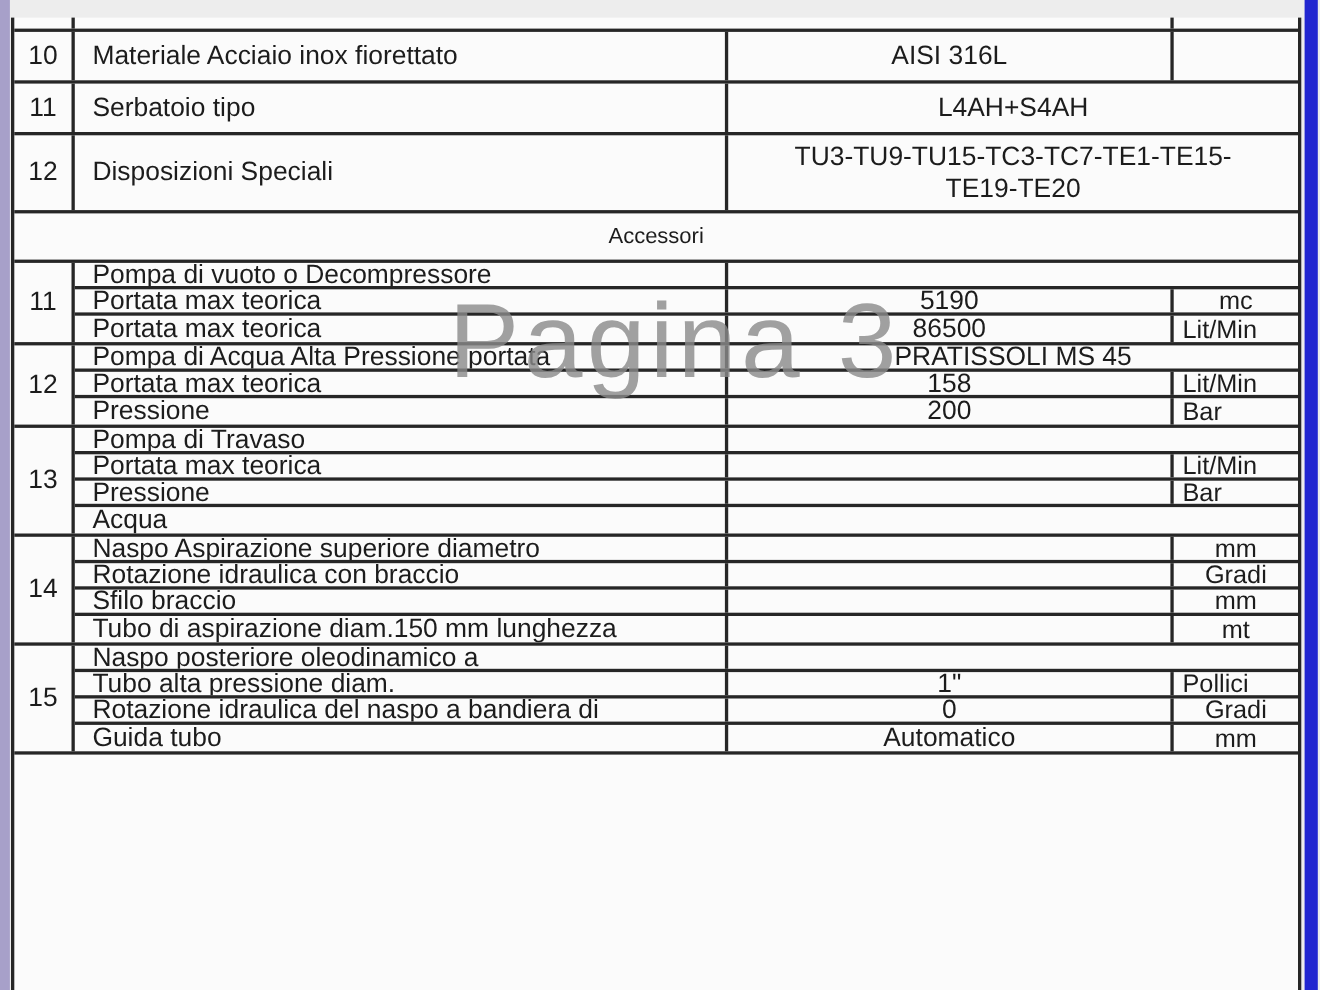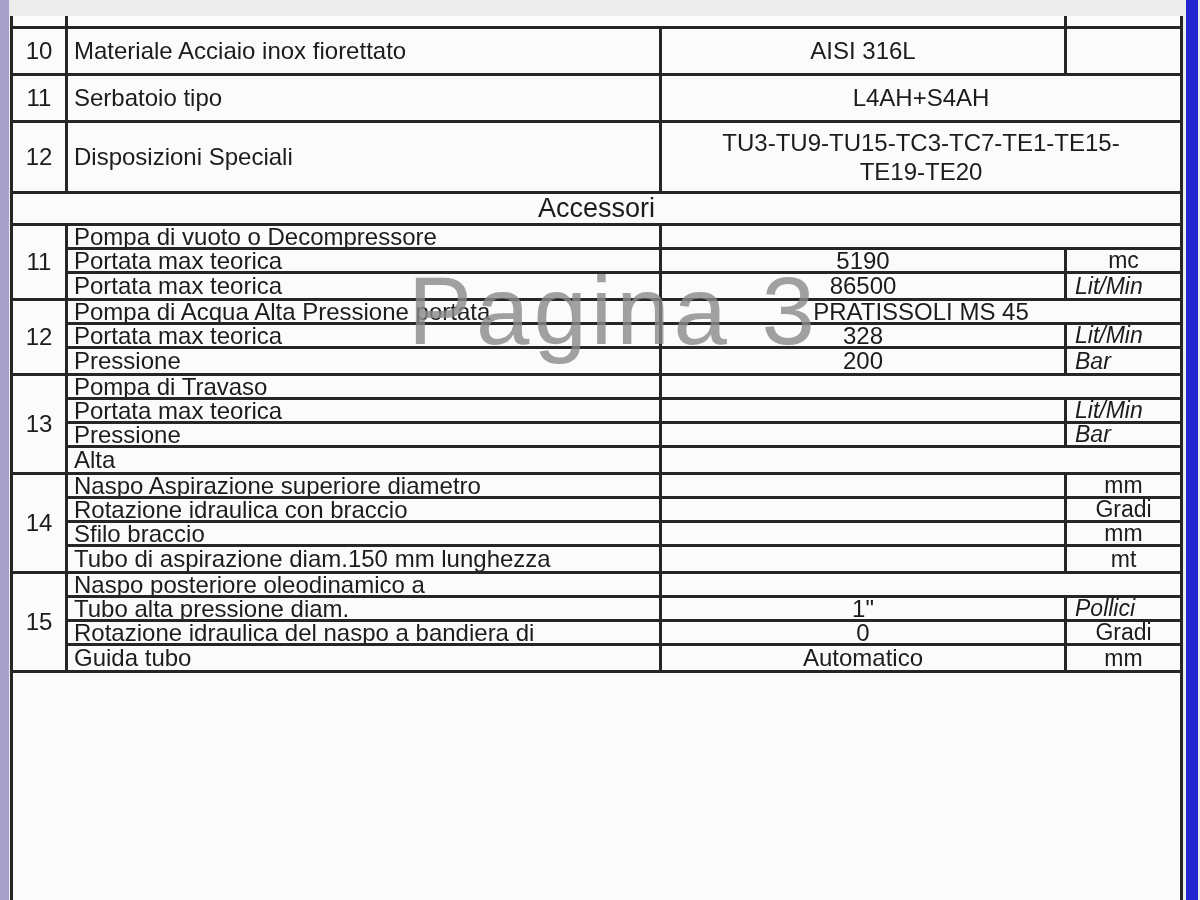--- a/index.html
+++ b/index.html
@@ -33,36 +33,36 @@
   }
   .grouprows{flex:1;display:flex;flex-direction:column;}
   .row{display:flex;height:24px;}
   .row:not(:last-child){border-bottom:3px solid var(--border);}
   .toprow .row{height:44px;}
   .toprow.tall .row{height:68px;}
   .pt .row{height:10px;}
   .pt{border-bottom:3px solid var(--border);}
   .desc{
     width:594px;flex:0 0 594px;border-right:3px solid var(--border);
-    display:flex;align-items:center;padding-left:6px;
+    display:flex;align-items:center;padding-left:16px;
     font-size:24px;white-space:nowrap;overflow:hidden;
   }
   .desc.wide{width:999px;flex:0 0 999px;} 
   .val{
     width:405px;flex:0 0 405px;border-right:3px solid var(--border);
     display:flex;flex-direction:column;align-items:center;justify-content:center;
     font-weight:normal;font-size:24px;text-align:center;line-height:1.22;
   }
   .val.span{width:518px;flex:0 0 518px;border-right:none;}
   .unit{flex:1;display:flex;align-items:center;font-size:23px;}
   .unit.center{justify-content:center;}
-  .unit.left{padding-left:8px;justify-content:flex-start;font-style:italic;}
+  .unit.left{padding-left:8px;justify-content:flex-start;}
   .hdr{
-    height:32px;border-bottom:3px solid var(--border);
-    display:flex;align-items:center;justify-content:center;font-size:27px;
+    height:45px;border-bottom:3px solid var(--border);
+    display:flex;align-items:center;justify-content:center;font-size:20px;
   }
   .watermark{
     position:absolute;left:408px;top:256px;z-index:5;
     font-size:96px;letter-spacing:4px;color:var(--wm);opacity:0.8;
     font-family:Liberation Sans, sans-serif;white-space:nowrap;pointer-events:none;
   }
 </style>
 </head>
 <body>
 
@@ -141,21 +141,21 @@
         </div>
         <div class="grp">
           <div class="numcell">12</div>
           <div class="grouprows">
             <div class="row">
               <div class="desc">Pompa di Acqua Alta Pressione portata</div>
               <div class="val span">PRATISSOLI MS 45</div>
             </div>
             <div class="row">
               <div class="desc">Portata max teorica</div>
-              <div class="val">328</div>
+              <div class="val">158</div>
               <div class="unit left">Lit/Min</div>
             </div>
             <div class="row">
               <div class="desc">Pressione</div>
               <div class="val">200</div>
               <div class="unit left">Bar</div>
             </div>
           </div>
         </div>
         <div class="grp">
@@ -169,21 +169,21 @@
               <div class="desc">Portata max teorica</div>
               <div class="val"></div>
               <div class="unit left">Lit/Min</div>
             </div>
             <div class="row">
               <div class="desc">Pressione</div>
               <div class="val"></div>
               <div class="unit left">Bar</div>
             </div>
             <div class="row">
-              <div class="desc">Alta</div>
+              <div class="desc">Acqua</div>
               <div class="val span"></div>
             </div>
           </div>
         </div>
         <div class="grp">
           <div class="numcell">14</div>
           <div class="grouprows">
             <div class="row">
               <div class="desc">Naspo Aspirazione superiore diametro</div>
               <div class="val"></div>

